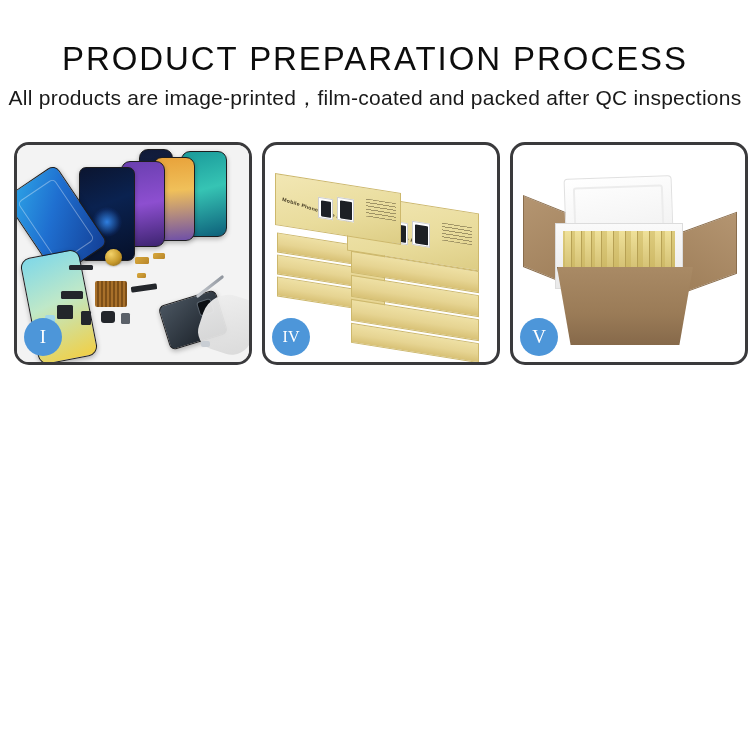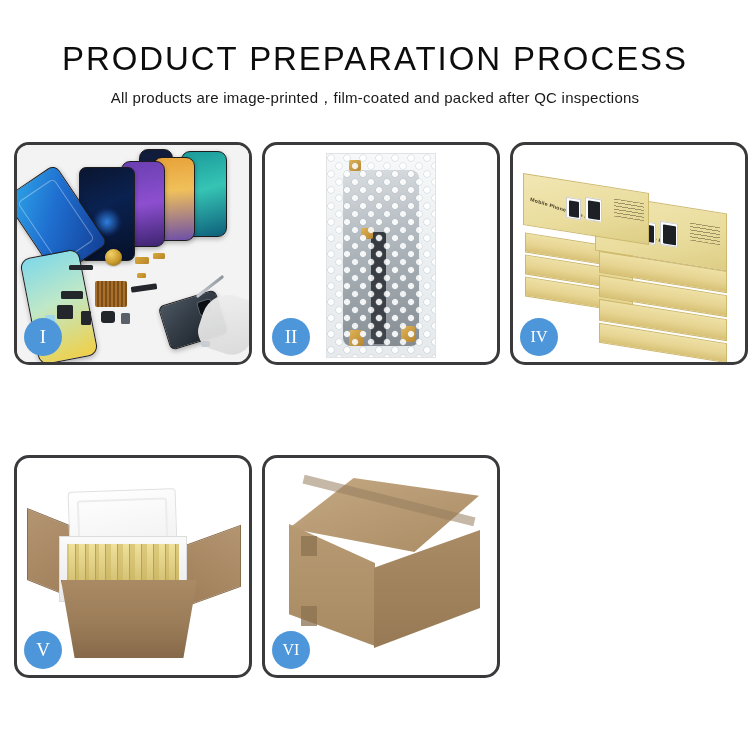--- a/index.html
+++ b/index.html
@@ -24,21 +24,21 @@
     font-family: "Liberation Sans", sans-serif;
     font-size: 34px;
     font-weight: 400;
     letter-spacing: 2.0px;
     color: #0d0d0d;
     line-height: 40px;
     transform: scaleX(0.97);
   }
   .subtitle {
     font-family: "Liberation Sans", sans-serif;
-    font-size: 15px;
+    font-size: 21px;
     font-weight: 400;
     letter-spacing: 0.25px;
     color: #1a1a1a;
     margin-top: 10px;
     line-height: 20px;
   }
 
   
   .grid {
     position: absolute;
@@ -368,34 +368,20 @@
       <div class="part" style="left:104px;top:168px;width:9px;height:11px;background:#5a6068;"></div>
       <div class="part" style="left:28px;top:170px;width:10px;height:16px;background:#9fd6ea;border-radius:2px;"></div>
       <div class="part gold" style="left:120px;top:128px;width:9px;height:5px;"></div>
       <div class="tool" style="left:176px;top:140px;width:34px;"></div>
       <div class="hand"></div>
       <div class="part" style="left:184px;top:196px;width:9px;height:6px;background:#c9ced4;border-radius:2px;"></div>
     </div>
     <div class="badge">I</div>
   </div>
 
-  <div class="panel">
-    <div class="panel-stage">
-      <div class="p2-bag">
-        <div class="p2-screen"></div>
-        <div class="p2-flex"></div>
-        <div class="p2-tab" style="left:22px;top:6px;"></div>
-        <div class="p2-tab" style="left:34px;top:74px;"></div>
-        <div class="p2-tab" style="left:22px;top:176px;width:14px;height:16px;"></div>
-        <div class="p2-tab" style="left:74px;top:172px;width:14px;height:16px;"></div>
-        <div class="p2-bubbles"></div>
-      </div>
-    </div>
-    <div class="badge">II</div>
-  </div>
 
 
   <div class="panel">
     <div class="panel-stage">
 
       <div class="bx" style="left:12px;top:96px;width:108px;height:20px;transform:skewY(9deg);"></div>
       <div class="bx" style="left:12px;top:118px;width:108px;height:20px;transform:skewY(9deg);"></div>
       <div class="bx" style="left:12px;top:140px;width:108px;height:20px;transform:skewY(9deg);"></div>
 
       <div class="bx" style="left:86px;top:116px;width:128px;height:22px;transform:skewY(9deg);"></div>
@@ -444,25 +430,14 @@
         <span class="slat" style="left:68px;"></span>
         <span class="slat" style="left:80px;"></span>
         <span class="slat" style="left:92px;"></span>
         <span class="slat" style="left:102px;"></span>
       </div>
       <div class="p5-body"></div>
     </div>
     <div class="badge">V</div>
   </div>
 
-  <div class="panel">
-    <div class="panel-stage">
-      <div class="p6-top"></div>
-      <div class="p6-left"></div>
-      <div class="p6-right"></div>
-      <div class="p6-seam"></div>
-      <div class="p6-tape1"></div>
-      <div class="p6-tape2"></div>
-    </div>
-    <div class="badge wide">VI</div>
-  </div>
 
 </div>
 
 </body></html>

